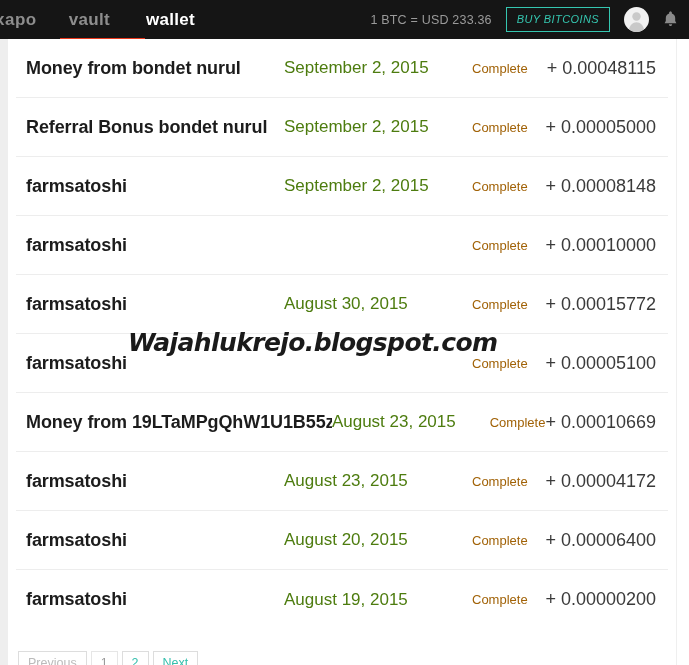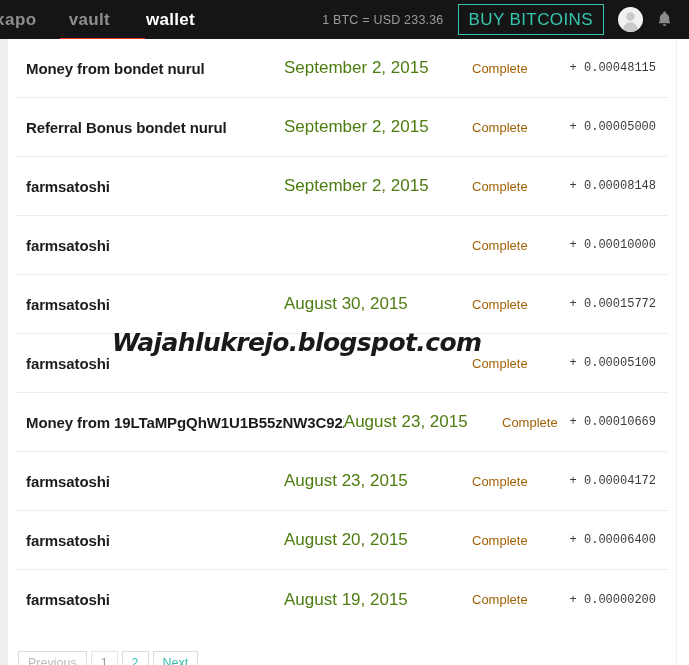--- a/index.html
+++ b/index.html
@@ -61,40 +61,41 @@
     background: #e8391d;
   }
 
   .topbar-right {
     position: absolute;
     right: 0;
     top: 0;
     height: 39px;
     display: flex;
     align-items: center;
-    padding-right: 12px;
+    padding-right: 6px;
   }
   .rate {
     color: #9a9a9a;
     font-size: 12.5px;
     letter-spacing: 0.2px;
     white-space: nowrap;
   }
   .buy-btn {
     margin-left: 14px;
     border: 1px solid #35c6b0;
     color: #35c6b0;
     background: transparent;
-    font-size: 17px;
+    font-size: 11px;
     font-weight: 400;
     letter-spacing: 0.4px;
     padding: 6px 10px 6px 10px;
     line-height: 1;
     cursor: pointer;
     white-space: nowrap;
+    font-style: italic;
   }
   .avatar {
     margin-left: 14px;
     width: 25px;
     height: 25px;
     border-radius: 50%;
     background: #f1f1f1;
     display: flex;
     align-items: flex-end;
     justify-content: center;
@@ -151,21 +152,21 @@
     align-items: center;
     border-bottom: 1px solid #ededed;
     padding: 0 12px 0 10px;
     margin: 0 8px;
     cursor: pointer;
   }
   .txrow:last-child { border-bottom: none; }
   .tx-desc {
     flex: 1 1 auto;
     color: #1c1c1c;
-    font-size: 15px;
+    font-size: 18px;
     font-weight: 700;
     letter-spacing: -0.1px;
     white-space: nowrap;
     overflow: hidden;
   }
   .tx-date {
     width: 154px;
     text-align: left;
     color: #4d7c0f;
     font-size: 17px;
@@ -176,23 +177,22 @@
     text-align: left;
     padding-left: 34px;
     color: #a16207;
     font-size: 13px;
     white-space: nowrap;
   }
   .tx-amount {
     width: 122px;
     text-align: right;
     color: #3a3a3a;
-    font-size: 12px;
-    white-space: nowrap;
-    font-family: Liberation Mono, monospace;
+    font-size: 18px;
+    white-space: nowrap;
   }
 
   
   .pagination {
     position: absolute;
     left: 18px;
     top: 651px;
     display: flex;
     align-items: stretch;
     height: 24px;
@@ -213,21 +213,21 @@
     cursor: default;
   }
   .page-btn.current {
     color: #9a9a9a;
     border-color: #e6e6e6;
   }
 
   
   .watermark {
     position: absolute;
-    left: 112px;
+    left: 128px;
     top: 328px;
     color: #1a1a1a;
     font-family: "DejaVu Sans", sans-serif;
     font-style: italic;
     font-weight: 700;
     font-size: 25px;
     letter-spacing: -0.6px;
     white-space: nowrap;
     pointer-events: none;
   }

